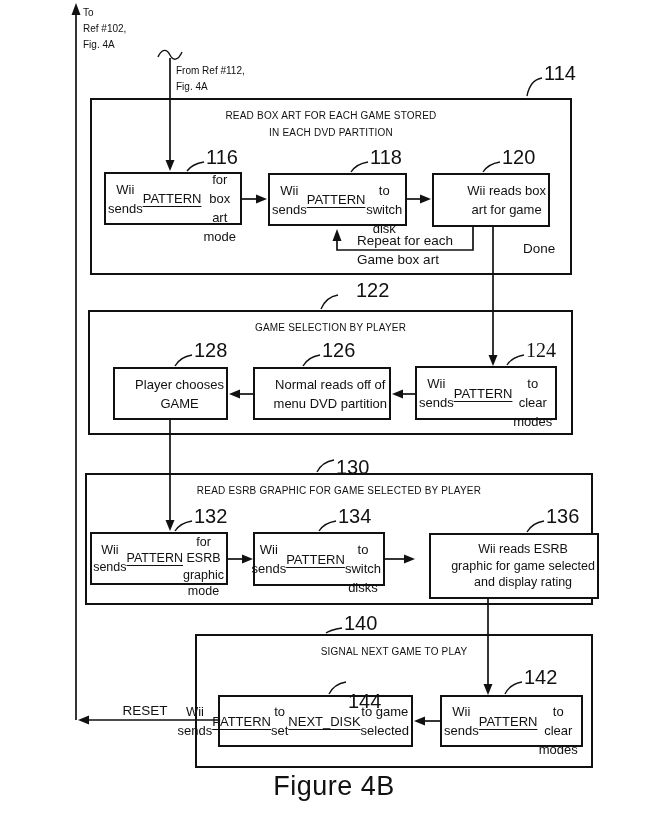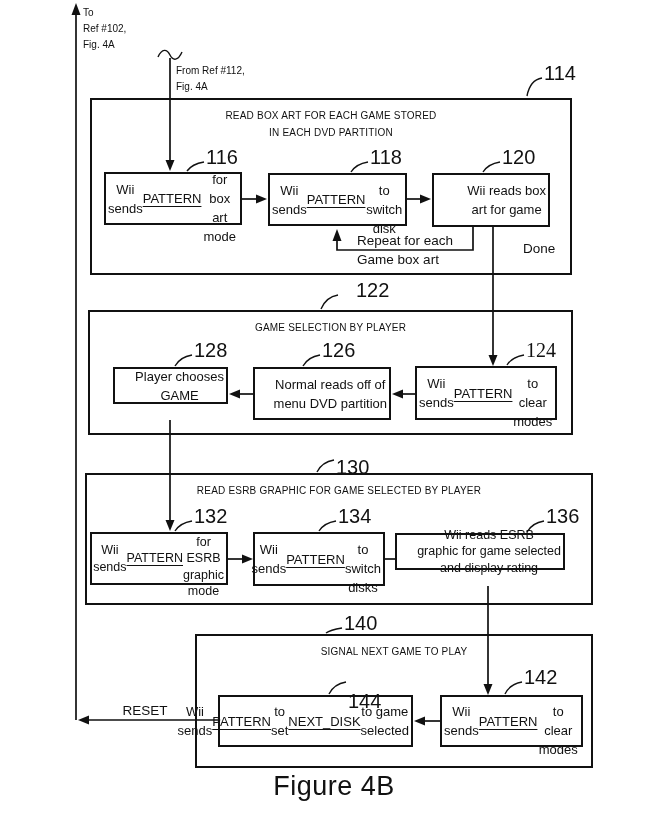--- a/index.html
+++ b/index.html
@@ -134,39 +134,39 @@
   <div class="ref-num" style="left:340px;top:283px;margin-left:16px;">122</div>
 
   <div class="pbox" style="left:415px;top:366px;width:142px;height:54px;"><span>Wii sends </span><span class="u">PATTERN</span><span>
 to clear modes</span></div>
   <div class="ref-num" style="left:526px;top:343px;font-family:Liberation Serif, serif;">124</div>
 
   <div class="pbox" style="left:253px;top:367px;width:138px;height:53px;"><span>Normal reads off of
 menu DVD partition</span></div>
   <div class="ref-num" style="left:322px;top:343px;">126</div>
 
-  <div class="pbox" style="left:113px;top:367px;width:115px;height:37px;"><span>Player chooses
+  <div class="pbox" style="left:113px;top:367px;width:115px;height:53px;"><span>Player chooses
 GAME</span></div>
   <div class="ref-num" style="left:194px;top:343px;">128</div>
 
   <div class="group" style="left:85px;top:473px;width:508px;height:132px;">
     <div class="group-title">READ ESRB GRAPHIC FOR GAME SELECTED BY PLAYER</div>
   </div>
   <div class="ref-num" style="left:336px;top:460px;">130</div>
 
   <div class="pbox small" style="left:90px;top:532px;width:138px;height:53px;"><span>Wii sends </span><span class="u">PATTERN</span><span>
 for ESRB
 graphic mode</span></div>
   <div class="ref-num" style="left:194px;top:509px;">132</div>
 
   <div class="pbox" style="left:253px;top:532px;width:132px;height:54px;"><span>Wii sends </span><span class="u">PATTERN</span><span>
 to switch disks</span></div>
   <div class="ref-num" style="left:338px;top:509px;">134</div>
 
-  <div class="pbox small" style="left:395px;top:533px;width:170px;height:37px;"><span>Wii reads ESRB
+  <div class="pbox small" style="left:429px;top:533px;width:170px;height:66px;"><span>Wii reads ESRB
 graphic for game selected
 and display rating</span></div>
   <div class="ref-num" style="left:546px;top:509px;">136</div>
 
   <div class="group" style="left:195px;top:634px;width:398px;height:134px;">
     <div class="group-title">SIGNAL NEXT GAME TO PLAY</div>
   </div>
   <div class="ref-num" style="left:344px;top:616px;">140</div>
 
   <div class="pbox" style="left:440px;top:695px;width:143px;height:52px;"><span>Wii sends </span><span class="u">PATTERN</span><span>

